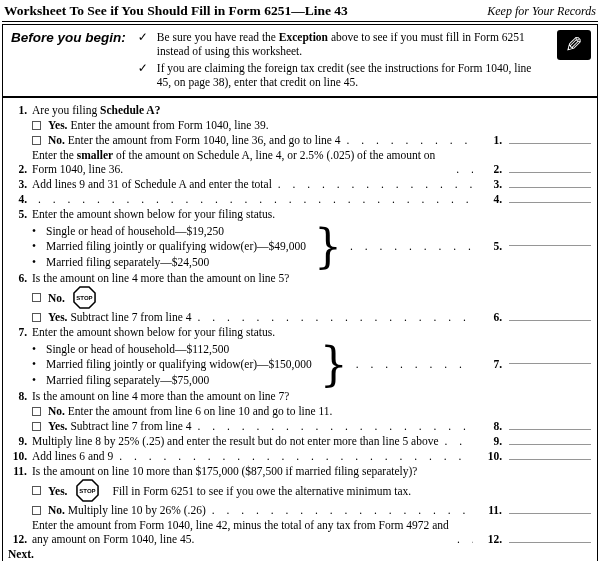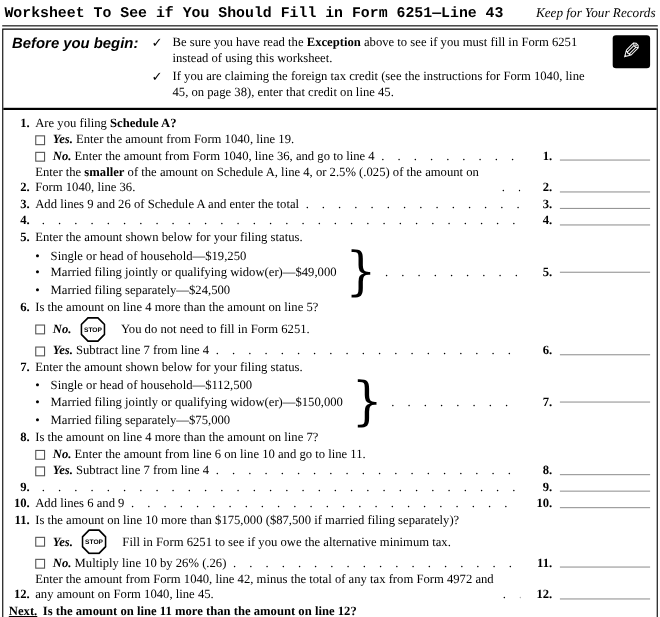--- a/index.html
+++ b/index.html
@@ -7,21 +7,21 @@
   body {
     width:600px; height:561px; overflow:hidden;
     background:#fff; color:#000;
     font-family:"Liberation Serif", serif;
     font-size:11.5px; line-height:14px;
   }
   .page { padding:2px 2px 0 2px; }
 
   
   .titlebar { display:flex; justify-content:space-between; align-items:baseline; padding:2px 2px 3px 2px; }
-  .title { font-family:Liberation Mono, monospace; font-weight:bold; font-size:13.5px; }
+  .title { font-family:Liberation Serif, serif; font-weight:bold; font-size:13.5px; }
   .keep { font-style:italic; font-size:12px; }
   .rule { border-top:1.5px solid #000; margin-bottom:2px; }
 
   
   .docbox { border:1.5px solid #000; border-bottom-width:2.5px; }
 
   
   .before { display:flex; gap:12px; border-bottom:2px solid #000; padding:5px 6px 4px 8px; min-height:56px; }
   .before-label { font-family:"Liberation Sans", sans-serif; font-weight:bold; font-style:italic; font-size:13.5px; white-space:nowrap; padding-top:1px; }
   .before-items { flex:0 1 auto; max-width:398px; }
@@ -29,31 +29,31 @@
   .checkmark { flex:0 0 auto; font-size:12px; }
   .pencil-box { margin-left:auto; align-self:flex-start; width:34px; height:30px; background:#000; color:#fff;
     display:flex; align-items:center; justify-content:center; border-radius:3px; }
   .pencil-box span { font-size:21px; transform:scaleX(-1); line-height:1; }
 
   
   .ws { padding:4px 6px 3px 5px; }
   .row { display:flex; align-items:baseline; margin:1px 0; }
   .row.vend { align-items:flex-end; }
   .num { flex:0 0 19px; text-align:right; font-weight:bold; margin-right:5px; }
-  .num.auto { flex:0 0 auto; text-align:center; margin-right:5px;text-decoration:underline; }
+  .num.auto { flex:0 0 auto; text-align:center; margin-right:20px; }
   .content { flex:0 1 auto; }
   .content.cap { max-width:424px;font-family:Liberation Serif, serif; }
   .content.cap2 { max-width:300px; }
   .leader { flex:1 1 20px; min-width:16px; overflow:hidden; white-space:nowrap;
     word-spacing:5px; letter-spacing:2px; margin:0 3px 0 6px; }
   .ansnum { flex:0 0 26px; text-align:right; font-weight:bold; margin-right:7px; }
   .blank { flex:0 0 82px; border-bottom:1.5px solid #969696; height:2px; align-self:flex-end; margin-bottom:3px; }
   .indent { margin-left:24px; }
   .cb { flex:0 0 auto; width:9px; height:9px; border:1px solid #555; background:#fff; margin-right:7px; align-self:center; }
-  .optlabel b { margin-right:0;font-style:italic; }
+  .optlabel b { margin-right:0; }
 
   
   .bullet-block { display:flex; align-items:center; margin:0 0 1px 0; }
   .bullet-list { flex:0 0 auto; margin-left:24px; }
   .bullet { display:flex; margin:1.5px 0; }
   .bdot { flex:0 0 14px; }
   .brace { font-family:"DejaVu Serif", serif; font-size:44px; font-weight:400; line-height:0.9;
     margin:0 2px 0 8px; transform:scaleY(1.08); }
 
   
@@ -92,41 +92,41 @@
     </div>
 
     <div class="ws">
 
       <div class="row">
         <span class="num">1.</span>
         <span class="content"><span>Are you filing </span><b>Schedule A?</b></span>
       </div>
       <div class="row indent">
         <span class="cb"></span>
-        <span class="content optlabel"><b>Yes.</b><span> Enter the amount from Form 1040, line 19.</span></span>
+        <span class="content optlabel"><b>Yes.</b><span> Enter the amount from Form 1040, line 39.</span></span>
       </div>
       <div class="row indent">
         <span class="cb"></span>
         <span class="content optlabel"><b>No.</b><span> Enter the amount from Form 1040, line 36, and go to line 4</span></span>
         <span class="leader">. . . . . . . . . . . . . . . . . . . . . . . . . . . . . . . . . . . . . . . . . . . . . . . .</span>
         <span class="ansnum">1.</span>
         <span class="blank"></span>
       </div>
 
       <div class="row vend">
         <span class="num">2.</span>
         <span class="content cap"><span>Enter the </span><b>smaller</b><span> of the amount on Schedule A, line 4, or 2.5% (.025) of the amount on Form 1040, line 36.</span></span>
         <span class="leader">. . . . . . . . . . . . . . . . . . . . . . . . . . . . . . . . . . . . . . . . . . . . . . . .</span>
         <span class="ansnum">2.</span>
         <span class="blank"></span>
       </div>
 
       <div class="row">
         <span class="num">3.</span>
-        <span class="content"><span>Add lines 9 and 26 of Schedule A and enter the total</span></span>
+        <span class="content"><span>Add lines 9 and 31 of Schedule A and enter the total</span></span>
         <span class="leader">. . . . . . . . . . . . . . . . . . . . . . . . . . . . . . . . . . . . . . . . . . . . . . . .</span>
         <span class="ansnum">3.</span>
         <span class="blank"></span>
       </div>
 
       <div class="row">
         <span class="num">4.</span>
         <span class="leader">. . . . . . . . . . . . . . . . . . . . . . . . . . . . . . . . . . . . . . . . . . . . . . . .</span>
         <span class="ansnum">4.</span>
         <span class="blank"></span>
@@ -161,21 +161,20 @@
         <span class="num">6.</span>
         <span class="content"><span>Is the amount on line 4 more than the amount on line 5?</span></span>
       </div>
       <div class="stoprow">
         <span class="cb"></span>
         <span class="optlabel"><b>No.</b></span>
         <svg class="stop-icn" width="23" height="23" viewBox="0 0 24 24">
           <polygon points="7.3,1 16.7,1 23,7.3 23,16.7 16.7,23 7.3,23 1,16.7 1,7.3" fill="#fff" stroke="#000" stroke-width="1.6"></polygon>
           <text x="12" y="14.3" text-anchor="middle" font-size="6.3" font-weight="bold" font-family="Liberation Sans, sans-serif">STOP</text>
         </svg>
-        <span class="stoptext">You do not need to fill in Form 6251.</span>
       </div>
       <div class="row indent">
         <span class="cb"></span>
         <span class="content optlabel"><b>Yes.</b><span> Subtract line 7 from line 4</span></span>
         <span class="leader">. . . . . . . . . . . . . . . . . . . . . . . . . . . . . . . . . . . . . . . . . . . . . . . .</span>
         <span class="ansnum">6.</span>
         <span class="blank"></span>
       </div>
 
       <div class="row">
@@ -214,20 +213,21 @@
       <div class="row indent">
         <span class="cb"></span>
         <span class="content optlabel"><b>Yes.</b><span> Subtract line 7 from line 4</span></span>
         <span class="leader">. . . . . . . . . . . . . . . . . . . . . . . . . . . . . . . . . . . . . . . . . . . . . . . .</span>
         <span class="ansnum">8.</span>
         <span class="blank"></span>
       </div>
 
       <div class="row">
         <span class="num">9.</span>
+        <span class="content"><span>Multiply line 8 by 25% (.25) and enter the result but do not enter more than line 5 above</span></span>
         <span class="leader">. . . . . . . . . . . . . . . . . . . . . . . . . . . . . . . . . . . . . . . . . . . . . . . .</span>
         <span class="ansnum">9.</span>
         <span class="blank"></span>
       </div>
 
       <div class="row">
         <span class="num">10.</span>
         <span class="content"><span>Add lines 6 and 9</span></span>
         <span class="leader">. . . . . . . . . . . . . . . . . . . . . . . . . . . . . . . . . . . . . . . . . . . . . . . .</span>
         <span class="ansnum">10.</span>
@@ -258,18 +258,17 @@
       <div class="row vend">
         <span class="num">12.</span>
         <span class="content cap"><span>Enter the amount from Form 1040, line 42, minus the total of any tax from Form 4972 and any amount on Form 1040, line 45.</span></span>
         <span class="leader">. . . . . . . . . . . . . . . . . . . . . . . . . . . . . . . . . . . . . . . . . . . . . . . .</span>
         <span class="ansnum">12.</span>
         <span class="blank"></span>
       </div>
 
       <div class="row">
         <span class="num auto">Next.</span>
-        <span class="content"><b>Is the amount on line 11 more than the amount on line 12?</b></span>
       </div>
 
     </div>
   </div>
 </div>
 
 </body></html>

